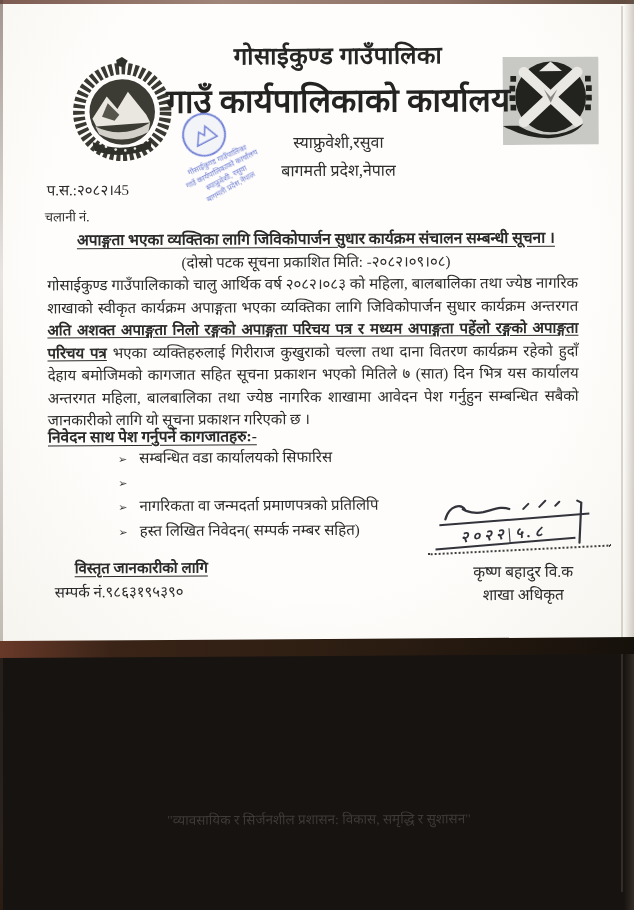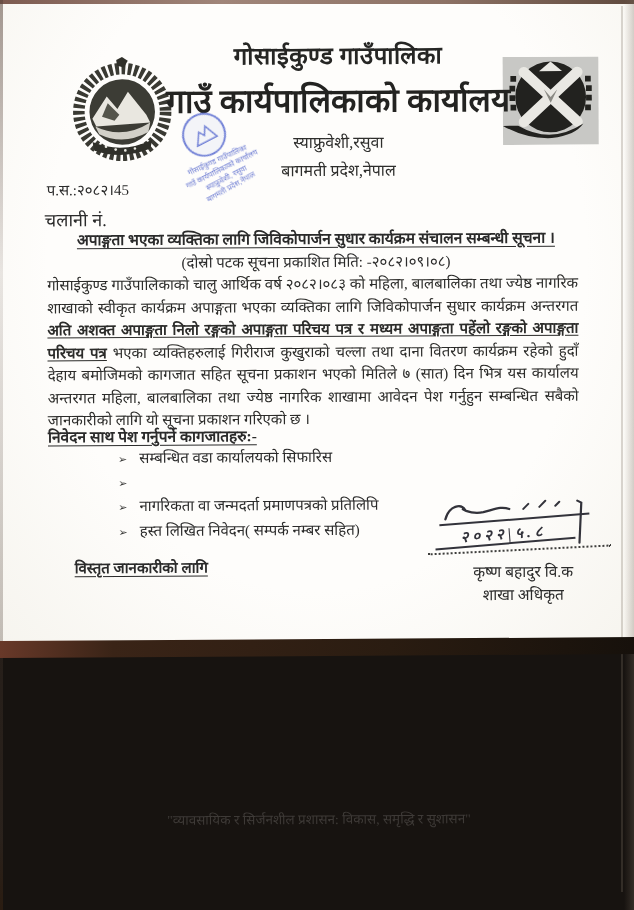--- a/index.html
+++ b/index.html
@@ -45,21 +45,21 @@
   .stamp-emblem{width:40px;height:40px;margin:0 auto;border:2px solid #5568cf;border-radius:50%;
     display:flex;align-items:center;justify-content:center;background:rgba(90,110,210,.08);}
   .stamp-line{font-size:7.5px;line-height:10px;white-space:nowrap;font-family:"Liberation Sans","DejaVu Sans",sans-serif;}
   .st1{transform:rotate(3deg);margin-top:2px;}
   .st2{transform:rotate(1deg);}
   .st3{transform:rotate(-1deg);}
   .st4{transform:rotate(-2deg);}
 
   
   .refno{position:absolute;left:48px;top:178px;font-size:15px;}
-  .chalani{position:absolute;left:46px;top:206px;font-size:18px;}
+  .chalani{position:absolute;left:46px;top:206px;font-size:13px;}
 
   
   .subject{position:absolute;left:52px;top:227px;width:530px;text-align:center;
     font-size:15.5px;font-weight:bold;text-decoration:underline;text-underline-offset:3px;}
   .pubdate{position:absolute;left:52px;top:251px;width:530px;text-align:center;font-size:15px;}
 
   
   .para{position:absolute;left:48px;top:273px;width:531px;font-size:15px;line-height:22.5px;
     text-align:justify;color:#2c2c2a;}
   .u{text-decoration:underline;text-underline-offset:2px;font-weight:600;}
@@ -186,20 +186,21 @@
         <path d="M8,28 L158,17" fill="none" stroke="#33333b" stroke-width="2"></path>
         <path d="M4,52 L144,41" fill="none" stroke="#33333b" stroke-width="2"></path>
       </svg>
       <div class="sign-date">२०२२|५.८</div>
       <div class="sign-dots"></div>
       <div class="sign-name">कृष्ण बहादुर वि.क</div>
       <div class="sign-title">शाखा अधिकृत</div>
     </div>
 
     <div class="contact-head">विस्तृत जानकारीको लागि</div>
+    <div class="contact-num">सम्पर्क नं.९८६३१९५३९०</div>
 
     <div class="slogan">"व्यावसायिक र सिर्जनशील प्रशासन: विकास, समृद्धि र सुशासन"</div>
 
   </div>
 
   <div class="edge-top"></div>
   <div class="edge-left"></div>
   <div class="edge-right-shade"></div>
   <div class="edge-right-line"></div>
   <div class="edge-bottom"></div>

